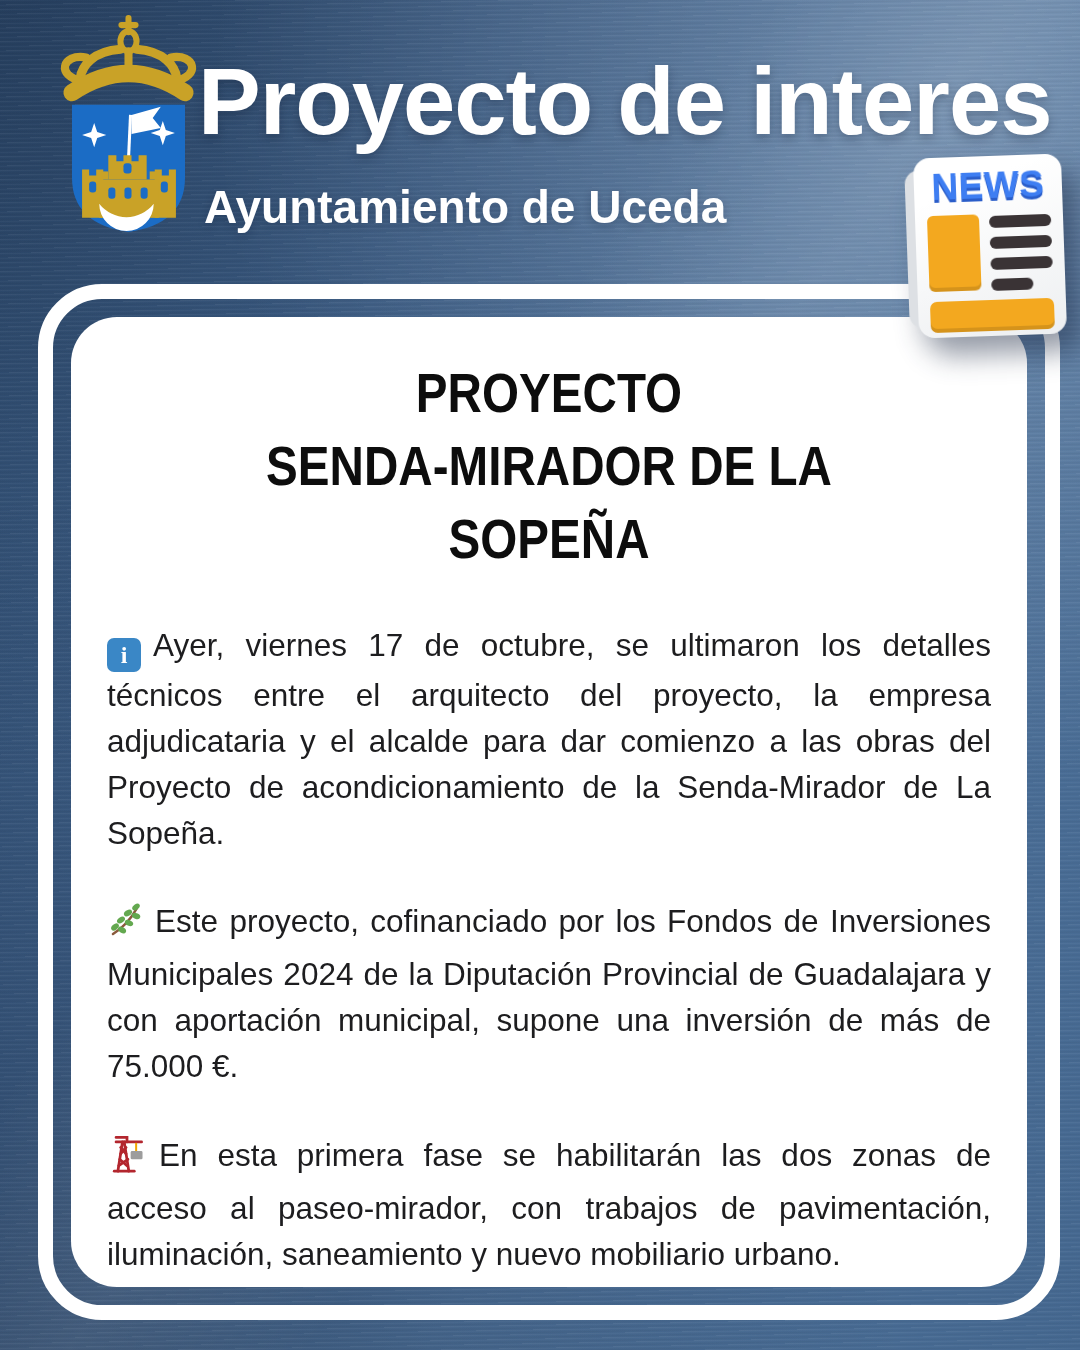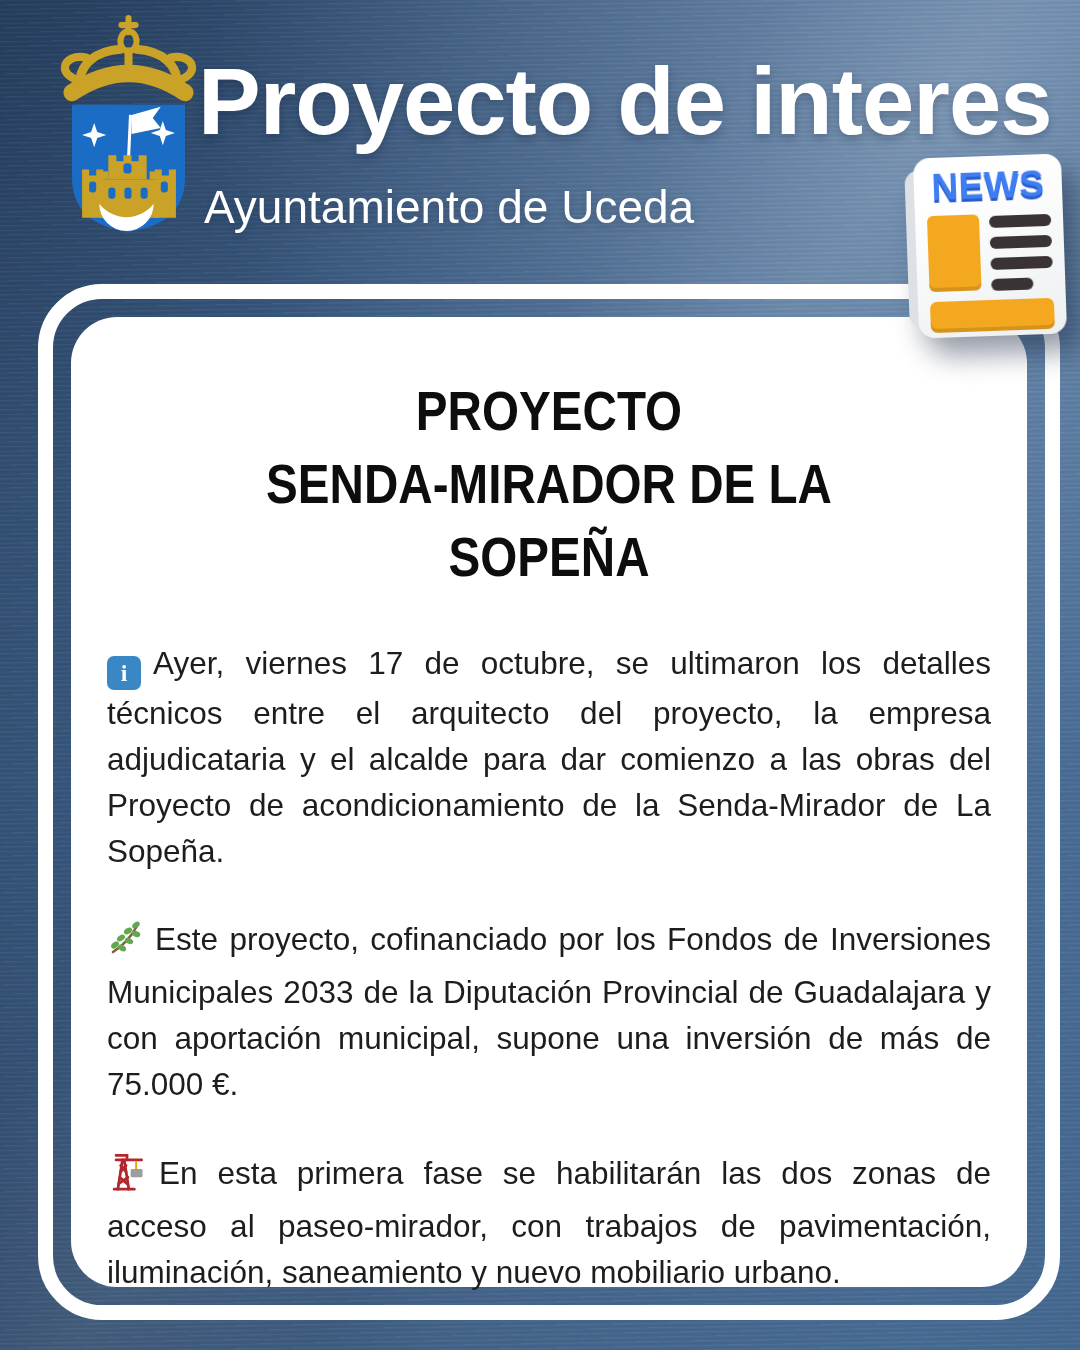--- a/index.html
+++ b/index.html
@@ -19,21 +19,21 @@
 
   
   .coat{position:absolute;left:40px;top:14px;width:178px;height:222px;}
   .main-title{
     position:absolute;left:198px;top:48px;width:860px;
     color:#fff;font-size:94px;font-weight:700;letter-spacing:-1px;
     text-shadow:0 4px 10px rgba(10,20,40,.25);white-space:nowrap;
   }
   .sub-title{
     position:absolute;left:204px;top:180px;
-    color:#fff;font-size:46px;font-weight:400;letter-spacing:0px;
+    color:#fff;font-size:46px;font-weight:700;letter-spacing:0px;
     text-shadow:0 3px 8px rgba(10,20,40,.22);white-space:nowrap;
   }
 
   
   .news-icon{
     position:absolute;left:916px;top:156px;width:148px;height:180px;
     transform:rotate(-2deg);z-index:6;
     filter:drop-shadow(14px 18px 14px rgba(18,32,58,0.45));
   }
   .news-side{
@@ -63,21 +63,21 @@
     box-shadow:inset 0 -4px 0 rgba(0,0,0,.12);
   }
 
   
   .frame{
     position:absolute;left:38px;right:20px;top:284px;bottom:30px;
     border:15px solid #ffffff;border-radius:64px;z-index:3;
   }
   .card{
     position:absolute;inset:18px;background:#ffffff;border-radius:46px;
-    padding:40px 34px;box-sizing:border-box;
+    padding:22px 34px;box-sizing:border-box;
   }
   .card-title{
     margin:18px 0 0 0;text-align:center;color:#0d0d0d;
     font-size:56px;font-weight:700;line-height:1.3;letter-spacing:0px;
     transform:scaleX(0.85);transform-origin:50% 50%;
   }
   .para{
     margin:42px 2px 0 2px;
     color:#1d1d1f;font-size:31.5px;line-height:46px;
     text-align:justify;
@@ -178,21 +178,21 @@
           <g fill="#63a84f">
             <ellipse cx="29" cy="4" rx="4.2" ry="2.6" transform="rotate(-35 29 4)"></ellipse>
             <ellipse cx="21" cy="10" rx="4.4" ry="2.8" transform="rotate(-30 21 10)"></ellipse>
             <ellipse cx="29" cy="13" rx="4.4" ry="2.8" transform="rotate(20 29 13)"></ellipse>
             <ellipse cx="14" cy="17" rx="4.4" ry="2.8" transform="rotate(-35 14 17)"></ellipse>
             <ellipse cx="22" cy="20" rx="4.4" ry="2.8" transform="rotate(25 22 20)"></ellipse>
             <ellipse cx="8" cy="24" rx="4.4" ry="2.8" transform="rotate(-40 8 24)"></ellipse>
             <ellipse cx="15" cy="27" rx="4.4" ry="2.8" transform="rotate(30 15 27)"></ellipse>
           </g>
         </svg>
-      </span><span>Este proyecto, cofinanciado por los Fondos de Inversiones Municipales 2033 de la Diputación Provincial de Guadalajara y con aportación municipal, supone una inversión de más de 75.000 €.</span>
+      </span><span>Este proyecto, cofinanciado por los Fondos de Inversiones Municipales 2024 de la Diputación Provincial de Guadalajara y con aportación municipal, supone una inversión de más de 75.000 €.</span>
     </p>
 
     <p class="para">
       <span class="pic">
         <svg width="40" height="42" viewBox="0 0 40 46" aria-hidden="true">
           <g stroke="#b3262e" stroke-width="3" fill="none" stroke-linecap="round">
             <path d="M10,44 L15,12 M22,44 L17,12"></path>
             <path d="M11,38 L21,31 M12,31 L20,38 M13,25 L19,18 M13,18 L19,25"></path>
             <path d="M6,44 h22"></path>
             <path d="M8,12 h28"></path>

